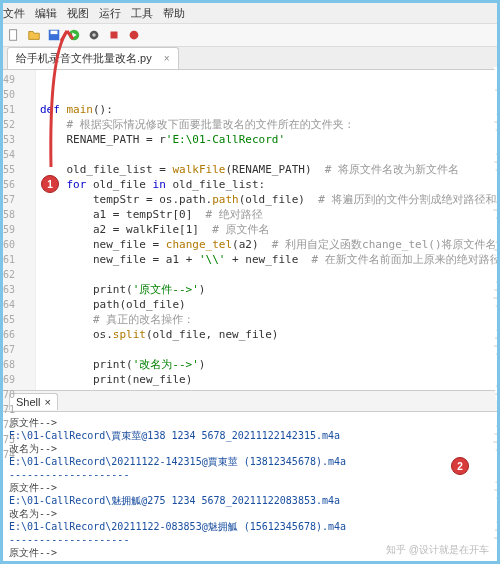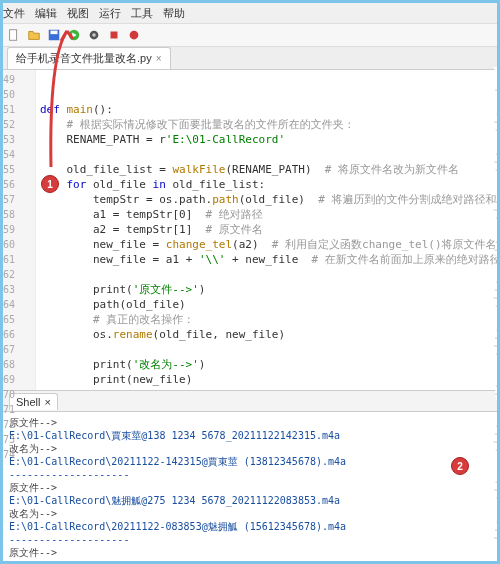--- a/index.html
+++ b/index.html
@@ -2,21 +2,21 @@
 <html><head>
 <meta charset="utf-8">
 <style>
   html,body{margin:0;padding:0;font-family:"Microsoft YaHei","SimSun",Arial,sans-serif;font-size:12px;color:#333;background:#fff}
   .frame{width:500px;height:564px;border:3px solid #7cc4e8;box-sizing:border-box;position:relative;overflow:hidden}
   .menubar{height:20px;background:#f0f0f0;display:flex;align-items:center;padding:0 0;border-bottom:1px solid #ddd;font-size:11px}
   .menubar span{margin-right:10px}
   .toolbar{height:22px;background:#f7f7f7;display:flex;align-items:center;padding:0 4px;gap:6px;border-bottom:1px solid #ddd}
   .toolbar svg{width:14px;height:14px;display:block}
   .tabrow{height:22px;display:flex;align-items:flex-end;background:#eee;border-bottom:1px solid #ccc}
-  .tab{background:#fff;border:1px solid #ccc;border-bottom:none;padding:3px 8px;margin-left:4px;font-size:11px;border-radius:3px 3px 0 0;display:flex;align-items:center;gap:4px}
+  .tab{background:#fff;border:1px solid #ccc;border-bottom:none;padding:3px 8px;margin-left:4px;font-size:11px;border-radius:3px 3px 0 0;display:flex;align-items:center;gap:12px}
   .tab .x{color:#888;font-size:10px}
   .editor{display:flex;height:320px;background:#fff;position:relative}
   .gutter{width:28px;background:#f5f5f5;color:#aaa;text-align:left;padding:2px 4px 2px 0;line-height:15px;font-size:10px;font-family:Consolas,monospace;border-right:1px solid #eee}
   .code{flex:1;padding:2px 4px;line-height:15px;font-size:11px;font-family:Consolas,"Microsoft YaHei",monospace;white-space:pre;overflow:hidden}
   .kw{color:#0000cc;font-weight:normal}
   .fn{color:#b07800}
   .cm{color:#999}
   .st{color:#008000}
   .shell-hdr{height:20px;border-top:1px solid #ccc;border-bottom:1px solid #ccc;background:#f4f4f4;display:flex;align-items:center;padding:0 6px;font-size:11px}
   .shell-tab{background:#fff;border:1px solid #ccc;border-bottom:none;padding:2px 6px;border-radius:3px 3px 0 0;display:flex;align-items:center;gap:4px}
@@ -120,28 +120,28 @@
     <div class="code">
 <span></span>
 <span class="kw">def </span><span class="fn">main</span><span>():</span>
 <span class="cm">    # 根据实际情况修改下面要批量改名的文件所在的文件夹：</span>
 <span>    RENAME_PATH = r</span><span class="st">'E:\01-CallRecord'</span>
 
 <span>    old_file_list = </span><span class="fn">walkFile</span><span>(RENAME_PATH)  </span><span class="cm"># 将原文件名改为新文件名</span>
 <span class="kw">    for </span><span>old_file </span><span class="kw">in </span><span>old_file_list:</span>
 <span>        tempStr = os.path.</span><span class="fn">path</span><span>(old_file)  </span><span class="cm"># 将遍历到的文件分割成绝对路径和文件名</span>
 <span>        a1 = tempStr[</span><span>0</span><span>]  </span><span class="cm"># 绝对路径</span>
-<span>        a2 = tempStr[</span><span>1</span><span>]  </span><span class="cm"># 原文件名</span>
+<span>        a2 = walkFile[</span><span>1</span><span>]  </span><span class="cm"># 原文件名</span>
 <span>        new_file = </span><span class="fn">change_tel</span><span>(a2)  </span><span class="cm"># 利用自定义函数change_tel()将原文件名改为新文件名</span>
 <span>        new_file = a1 + </span><span class="st">'\\'</span><span> + new_file  </span><span class="cm"># 在新文件名前面加上原来的绝对路径</span>
 
 <span>        print(</span><span class="st">'原文件--&gt;'</span><span>)</span>
 <span>        path(old_file)</span>
 <span class="cm">        # 真正的改名操作：</span>
-<span>        os.</span><span class="fn">rename</span><span>(old_file, new_file)</span>
+<span>        os.</span><span class="fn">split</span><span>(old_file, new_file)</span>
 
 <span>        print(</span><span class="st">'改名为--&gt;'</span><span>)</span>
 <span>        print(new_file)</span>
 <span>        print(</span><span class="st">'-'</span><span> * </span><span>20</span><span>)</span>
 
 
 
 
 </div>
   </div>
@@ -171,13 +171,14 @@
 </div>
 
   <svg class="arrow" style="left:36px;top:24px" width="40" height="150">
     <path d="M28 4 Q10 30 12 140" stroke="#d83b3b" stroke-width="3" fill="none"></path>
     <path d="M28 4 l-6 10 M28 4 l6 8" stroke="#d83b3b" stroke-width="3" fill="none"></path>
   </svg>
   <div class="badge" style="left:38px;top:172px">1</div>
   <div class="badge" style="left:448px;top:454px">2</div>
 
   <div class="torn"></div>
+  <div class="watermark">知乎 @设计就是在开车</div>
 </div>
 
 </body></html>

